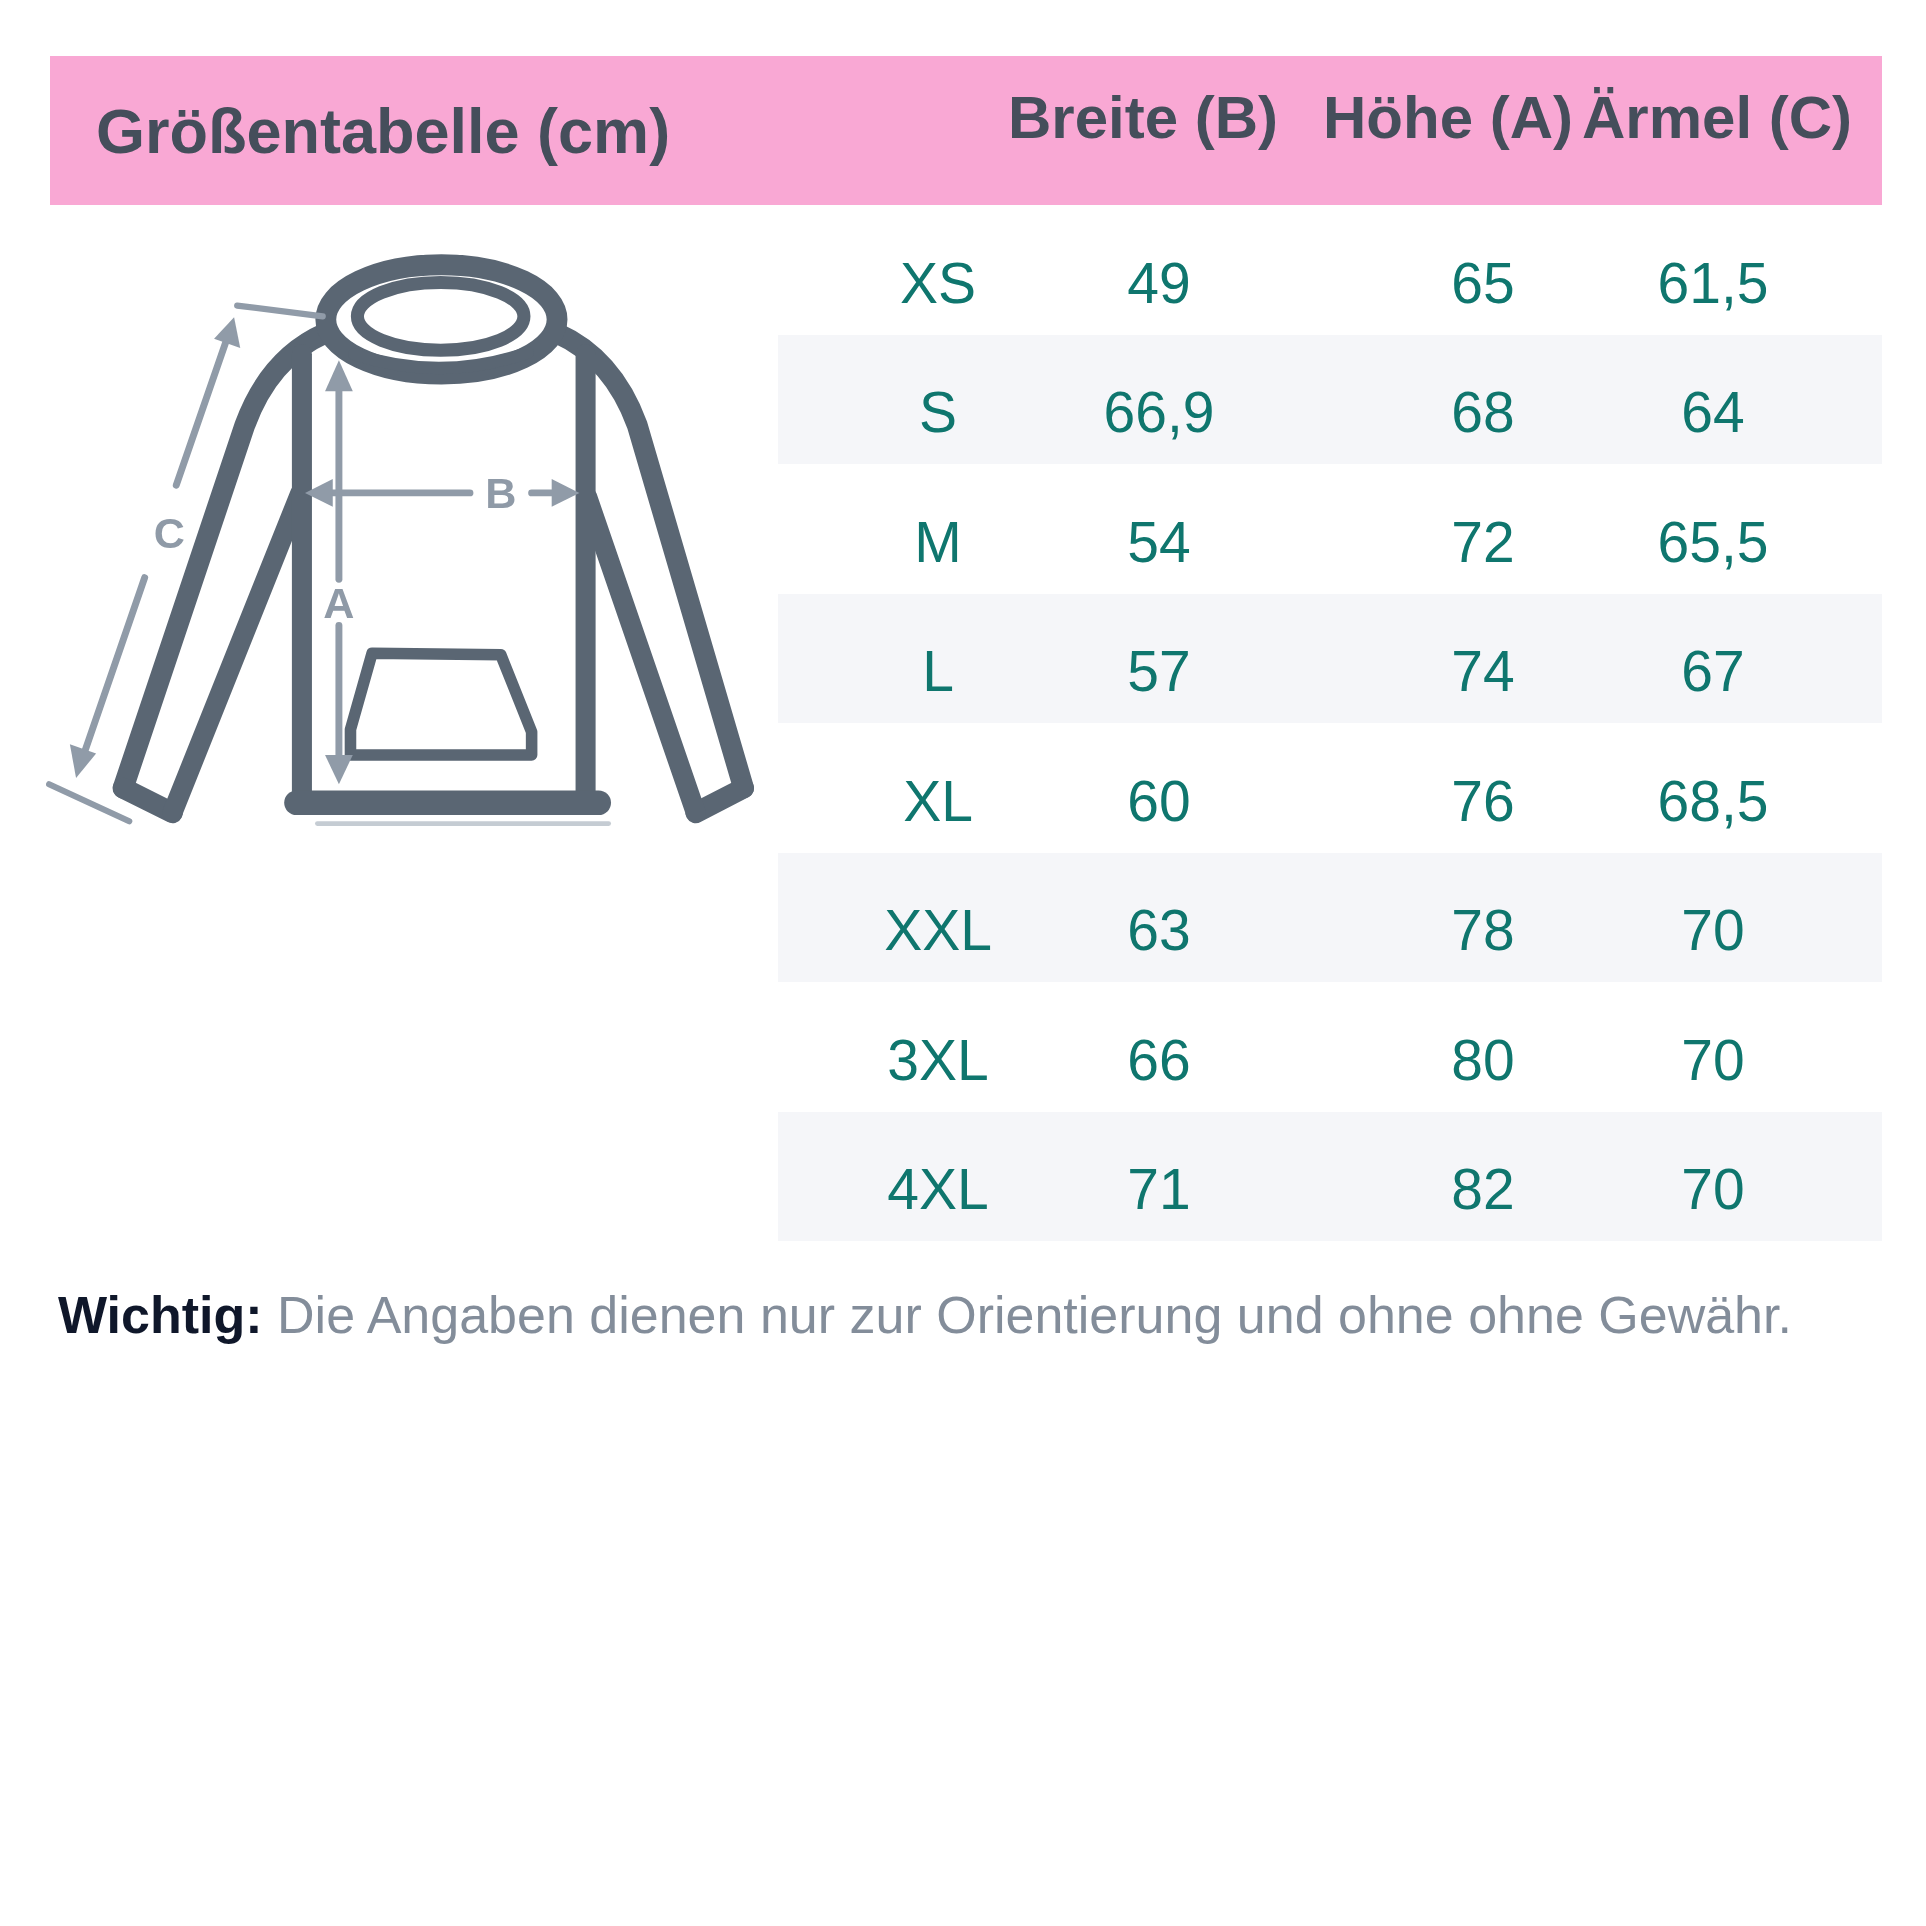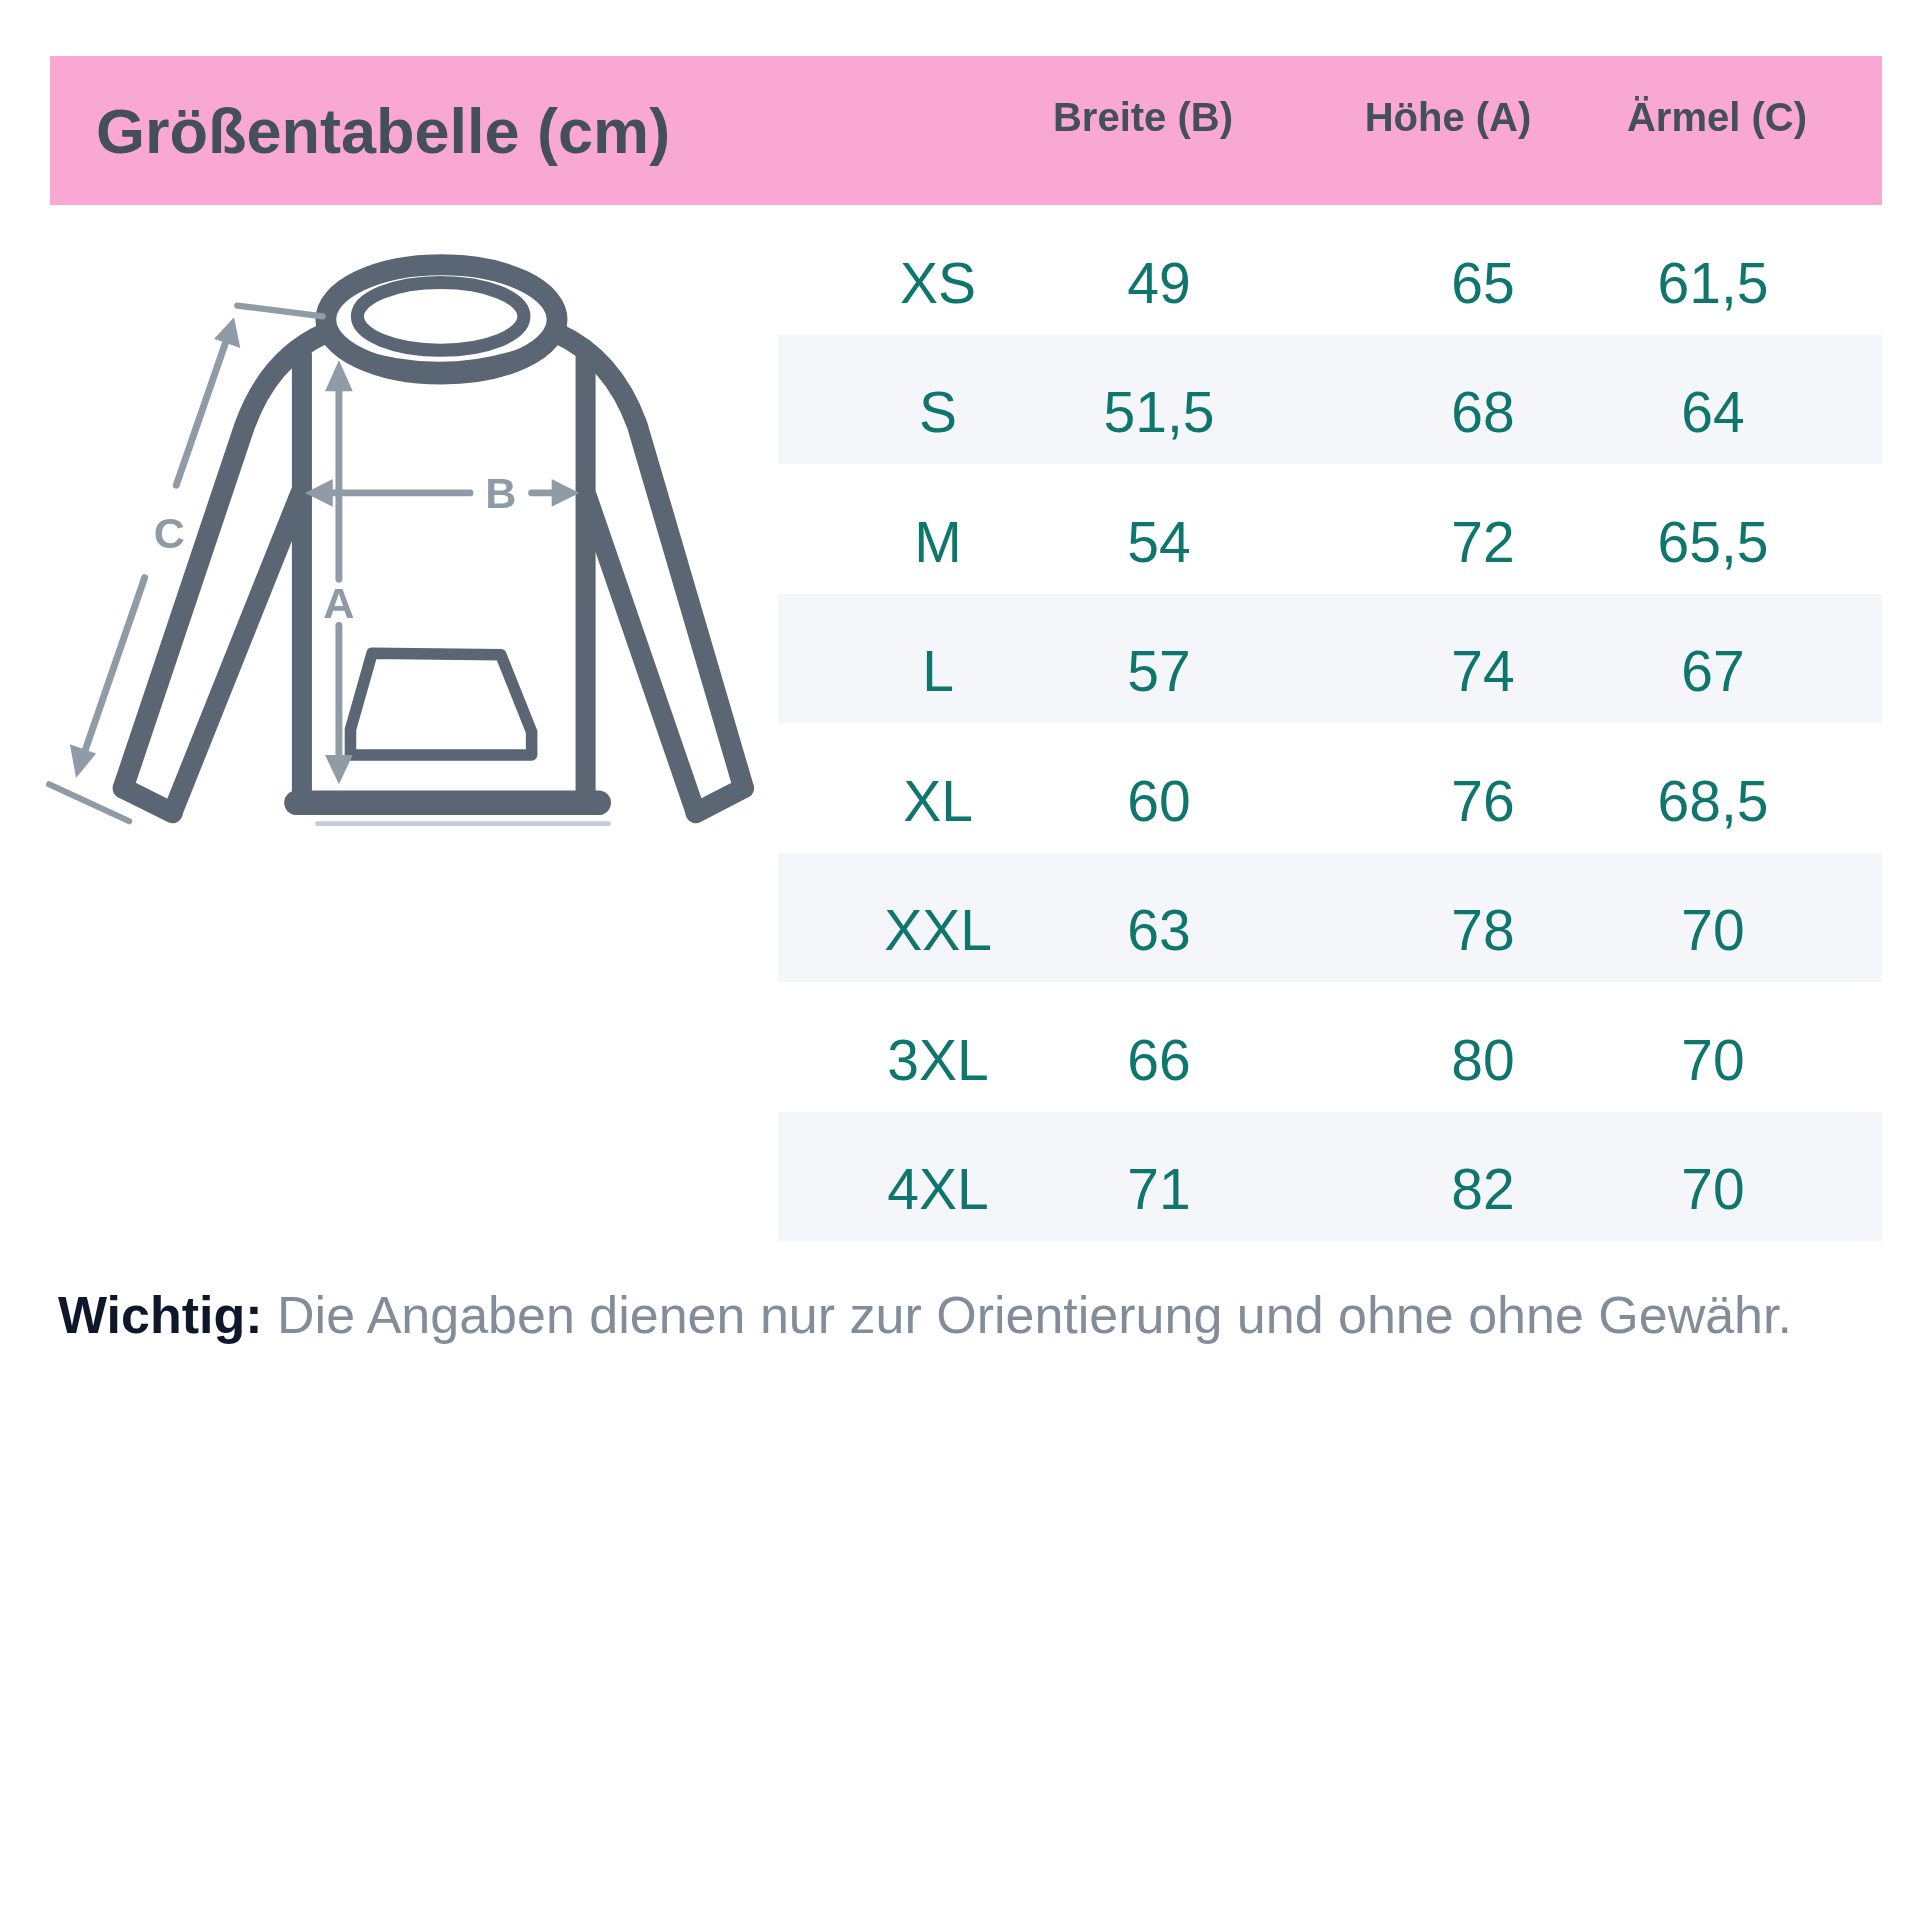--- a/index.html
+++ b/index.html
@@ -11,21 +11,21 @@
   .header-band{
     position:absolute;left:50px;top:56px;width:1832px;height:149px;
     background:#f9a8d4;display:flex;align-items:center;
   }
   .header-title{
     position:absolute;left:46px;top:0;height:149px;display:flex;align-items:center;
     font-size:63px;font-weight:bold;color:#454e5b;letter-spacing:0px;white-space:nowrap;
   }
   .header-col{
     position:absolute;top:0;height:122px;display:flex;align-items:center;justify-content:center;
-    transform:translateX(-50%);font-size:40px;font-weight:bold;color:#454e5b;white-space:nowrap;
+    transform:translateX(-50%);font-size:60px;font-weight:bold;color:#454e5b;white-space:nowrap;
   }
   .col-breite{left:1093px;} .col-hoehe{left:1398px;} .col-aermel{left:1667px;}
   
   .rows{position:absolute;left:0;top:206px;width:1926px;}
   .row{position:absolute;left:778px;width:1104px;height:129px;}
   .row.striped{background:#f5f6f9;}
   .cell{
     position:absolute;top:12px;height:129px;display:flex;align-items:center;justify-content:center;
     transform:translateX(-50%);font-size:57px;color:#0f766e;white-space:nowrap;
   }
@@ -51,21 +51,21 @@
 
 <div class="rows" id="rows">
     <div class="row" style="top: 0px;">
       <div class="cell size">XS</div>
       <div class="cell breite">49</div>
       <div class="cell hoehe">65</div>
       <div class="cell aermel">61,5</div>
     </div>
     <div class="row striped" style="top: 129px;">
       <div class="cell size">S</div>
-      <div class="cell breite">51,5</div>
+      <div class="cell breite">66,9</div>
       <div class="cell hoehe">68</div>
       <div class="cell aermel">64</div>
     </div>
     <div class="row" style="top: 259px;">
       <div class="cell size">M</div>
       <div class="cell breite">54</div>
       <div class="cell hoehe">72</div>
       <div class="cell aermel">65,5</div>
     </div>
     <div class="row striped" style="top: 388px;">

